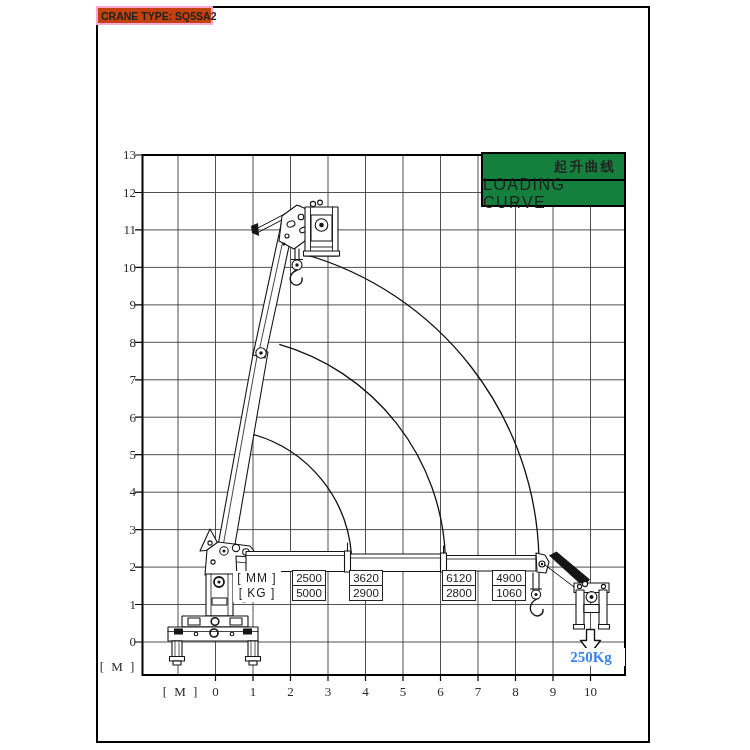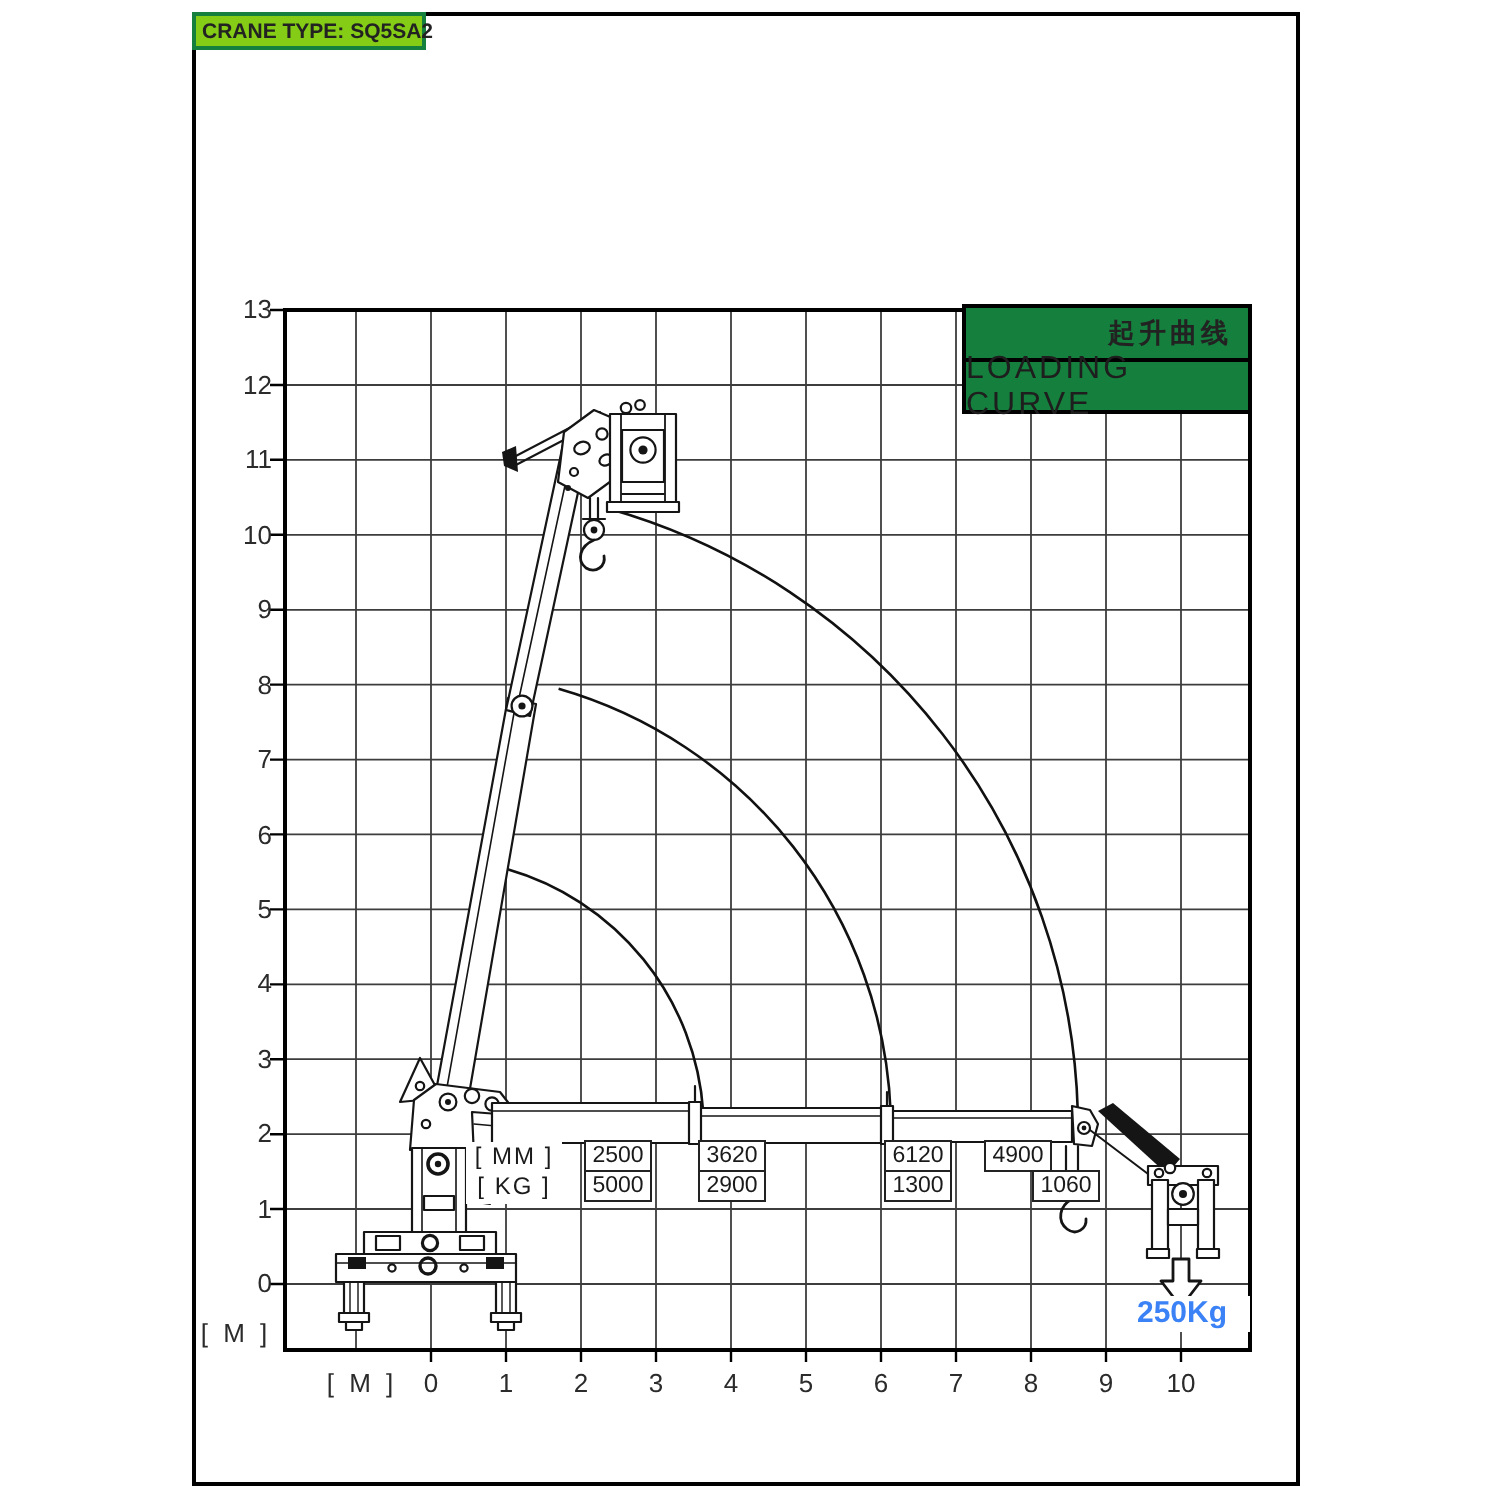--- a/index.html
+++ b/index.html
@@ -1,25 +1,25 @@
 <!DOCTYPE html>
 <html><head>
 <meta charset="utf-8">
 <style>
   html,body{margin:0;padding:0;background:#fff;}
   .page{position:relative;width:750px;height:750px;background:#ffffff;overflow:hidden;
         font-family:"Liberation Sans","DejaVu Sans",sans-serif;color:#222;}
   .abs{position:absolute;box-sizing:border-box;}
   .page-border{left:96px;top:6px;width:554px;height:737px;border:2px solid #000;background:transparent;}
-  .titlebox{height:19px;border:2px solid #15803d;background:#84cc16;display:flex;align-items:center;
+  .titlebox{height:19px;border:2px solid #f9a8d4;background:#c2410c;display:flex;align-items:center;
             font-size:10.5px;font-weight:bold;letter-spacing:0;white-space:nowrap;}
   .titlebox.left{left:96px;top:6px;width:117px;padding-left:3px;}
   .titlebox.right{left:530px;top:6px;width:120px;justify-content:center;}
   svg.draw{position:absolute;left:0;top:0;}
-  .lbl{position:absolute;font-size:13px;line-height:16px;height:16px;color:#2b2b2b;}
+  .lbl{position:absolute;font-size:13px;line-height:16px;height:16px;color:#2b2b2b;font-family:Liberation Serif, serif;}
   .yt{left:106px;width:30px;text-align:right;}
   .xt{top:684px;width:30px;text-align:center;}
   .unit{width:48px;text-align:center;letter-spacing:2px;}
   .legend{left:481px;top:152px;width:145px;height:55px;border:2px solid #000;background:#15803d;}
   .legend .row1{height:25px;border-bottom:2px solid #000;display:flex;justify-content:flex-end;
                 align-items:center;padding-right:8px;font-size:13.5px;font-weight:600;letter-spacing:2px;}
   .legend .row2{height:25px;display:flex;justify-content:center;align-items:center;
                 font-size:16px;letter-spacing:1.5px;color:#1e1e1e;}
   .vbox{position:absolute;width:34px;height:16px;border:1px solid #222;background:#fff;
         font-size:11.5px;line-height:14px;text-align:center;box-sizing:border-box;color:#1a1a1a;}
@@ -218,21 +218,21 @@
     <span class="blbl" style="top:570.5px">[ MM ]</span>
     <span class="blbl" style="top:586px">[ KG ]</span>
 
     <span class="vbox" style="left:292px;top:570px">2500</span>
     <span class="vbox" style="left:292px;top:585px">5000</span>
 
     <span class="vbox" style="left:349px;top:570px">3620</span>
     <span class="vbox" style="left:349px;top:585px">2900</span>
 
     <span class="vbox" style="left:442px;top:570px">6120</span>
-    <span class="vbox" style="left:442px;top:585px">1300</span>
+    <span class="vbox" style="left:442px;top:585px">2800</span>
 
     <span class="vbox" style="left:492px;top:570px">4900</span>
-    <span class="vbox" style="left:516px;top:585px">1060</span>
+    <span class="vbox" style="left:492px;top:585px">1060</span>
   </div>
 
   <div class="abs lbl maxload">250Kg</div>
 
 </div>
 
 </body></html>

